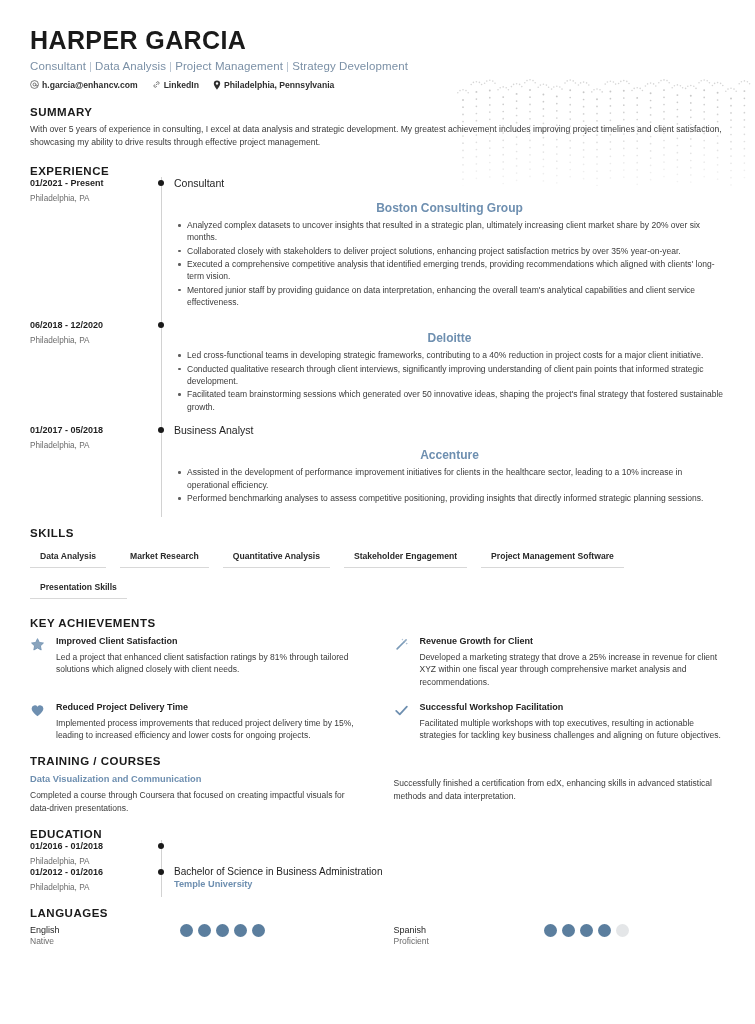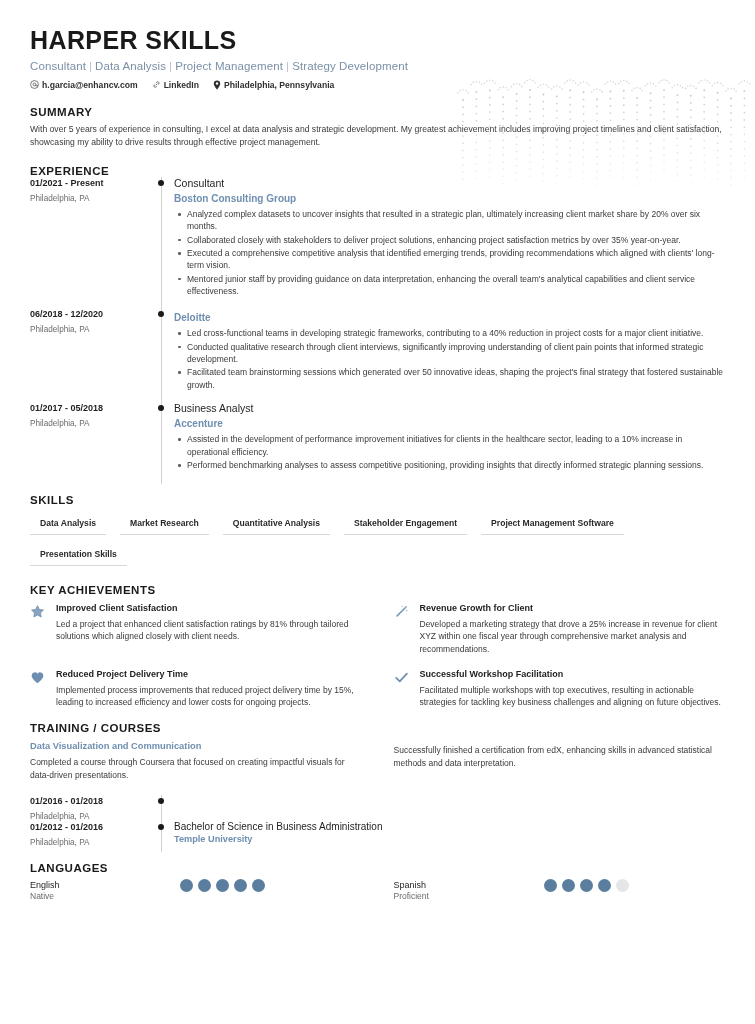--- a/index.html
+++ b/index.html
@@ -110,24 +110,25 @@
     border-radius: 50%;
     background: #1a1a1a;
   }
   .entry-body { flex: 1; padding-bottom: 10px; }
   .entry-role {
     font-size: 10.5px;
     color: #1f1f1f;
     line-height: 1.2;
   }
   .entry-company {
-    margin-top: 4px;
-    font-size: 10px;
+    margin-top: 12px;
+    font-size: 12px;
     font-weight: bold;
     color: #6e8fb0;
+    text-align: center;
   }
   .bullets { margin-top: 4px; list-style: none; }
   .bullets li {
     position: relative;
     padding-left: 13px;
     font-size: 8.5px;
     line-height: 1.45;
     color: #3a3a3a;
     margin-bottom: 1px;
   }
@@ -641,21 +642,21 @@
         <circle cx="270.8" cy="65.2" r="0.8" fill="#000" opacity="0.16"></circle>
         <circle cx="294.6" cy="57.8" r="0.8" fill="#000" opacity="0.16"></circle>
         <circle cx="292.4" cy="55.7" r="0.8" fill="#000" opacity="0.16"></circle>
         <circle cx="289.4" cy="54.9" r="0.8" fill="#000" opacity="0.16"></circle>
         <circle cx="286.4" cy="55.7" r="0.8" fill="#000" opacity="0.16"></circle>
         <circle cx="284.2" cy="57.8" r="0.8" fill="#000" opacity="0.16"></circle>
       </g>
   </svg>
 
   <div>
-    <div class="name">HARPER SKILLS</div>
+    <div class="name">HARPER GARCIA</div>
     <div class="tagline"><span>Consultant</span><span class="sep">|</span><span>Data Analysis</span><span class="sep">|</span><span>Project Management</span><span class="sep">|</span><span>Strategy Development</span></div>
     <div class="contacts">
 
       <div class="contact">
         <svg width="9" height="9" viewBox="0 0 16 16">
           <circle cx="8" cy="8" r="7" fill="none" stroke="#2f2f2f" stroke-width="1.1"></circle>
           <circle cx="8" cy="8" r="2.6" fill="none" stroke="#2f2f2f" stroke-width="1.1"></circle>
           <path d="M10.6 8 v2.2 a1.9 1.9 0 0 0 3.2 -1.2" fill="none" stroke="#2f2f2f" stroke-width="1.1"></path>
         </svg>
         <span>h.garcia@enhancv.com</span>
@@ -817,20 +818,21 @@
           <div class="train-title">Data Visualization and Communication</div>
           <div class="train-desc">Completed a course through Coursera that focused on creating impactful visuals for data-driven presentations.</div>
         </div>
         <div>
           <div class="train-desc">Successfully finished a certification from edX, enhancing skills in advanced statistical methods and data interpretation.</div>
         </div>
       </div>
   </div>
 
   <div class="sec" id="education-section">
+    <div class="sec-title">EDUCATION</div>
     <div id="education-list">
         <div class="entry edu-entry">
           <div class="entry-left">
             <div class="entry-date">01/2016 - 01/2018</div>
             <div class="entry-loc">Philadelphia, PA</div>
           </div>
           <div class="rail">
             <div class="dot"></div>
           </div>
         </div>

